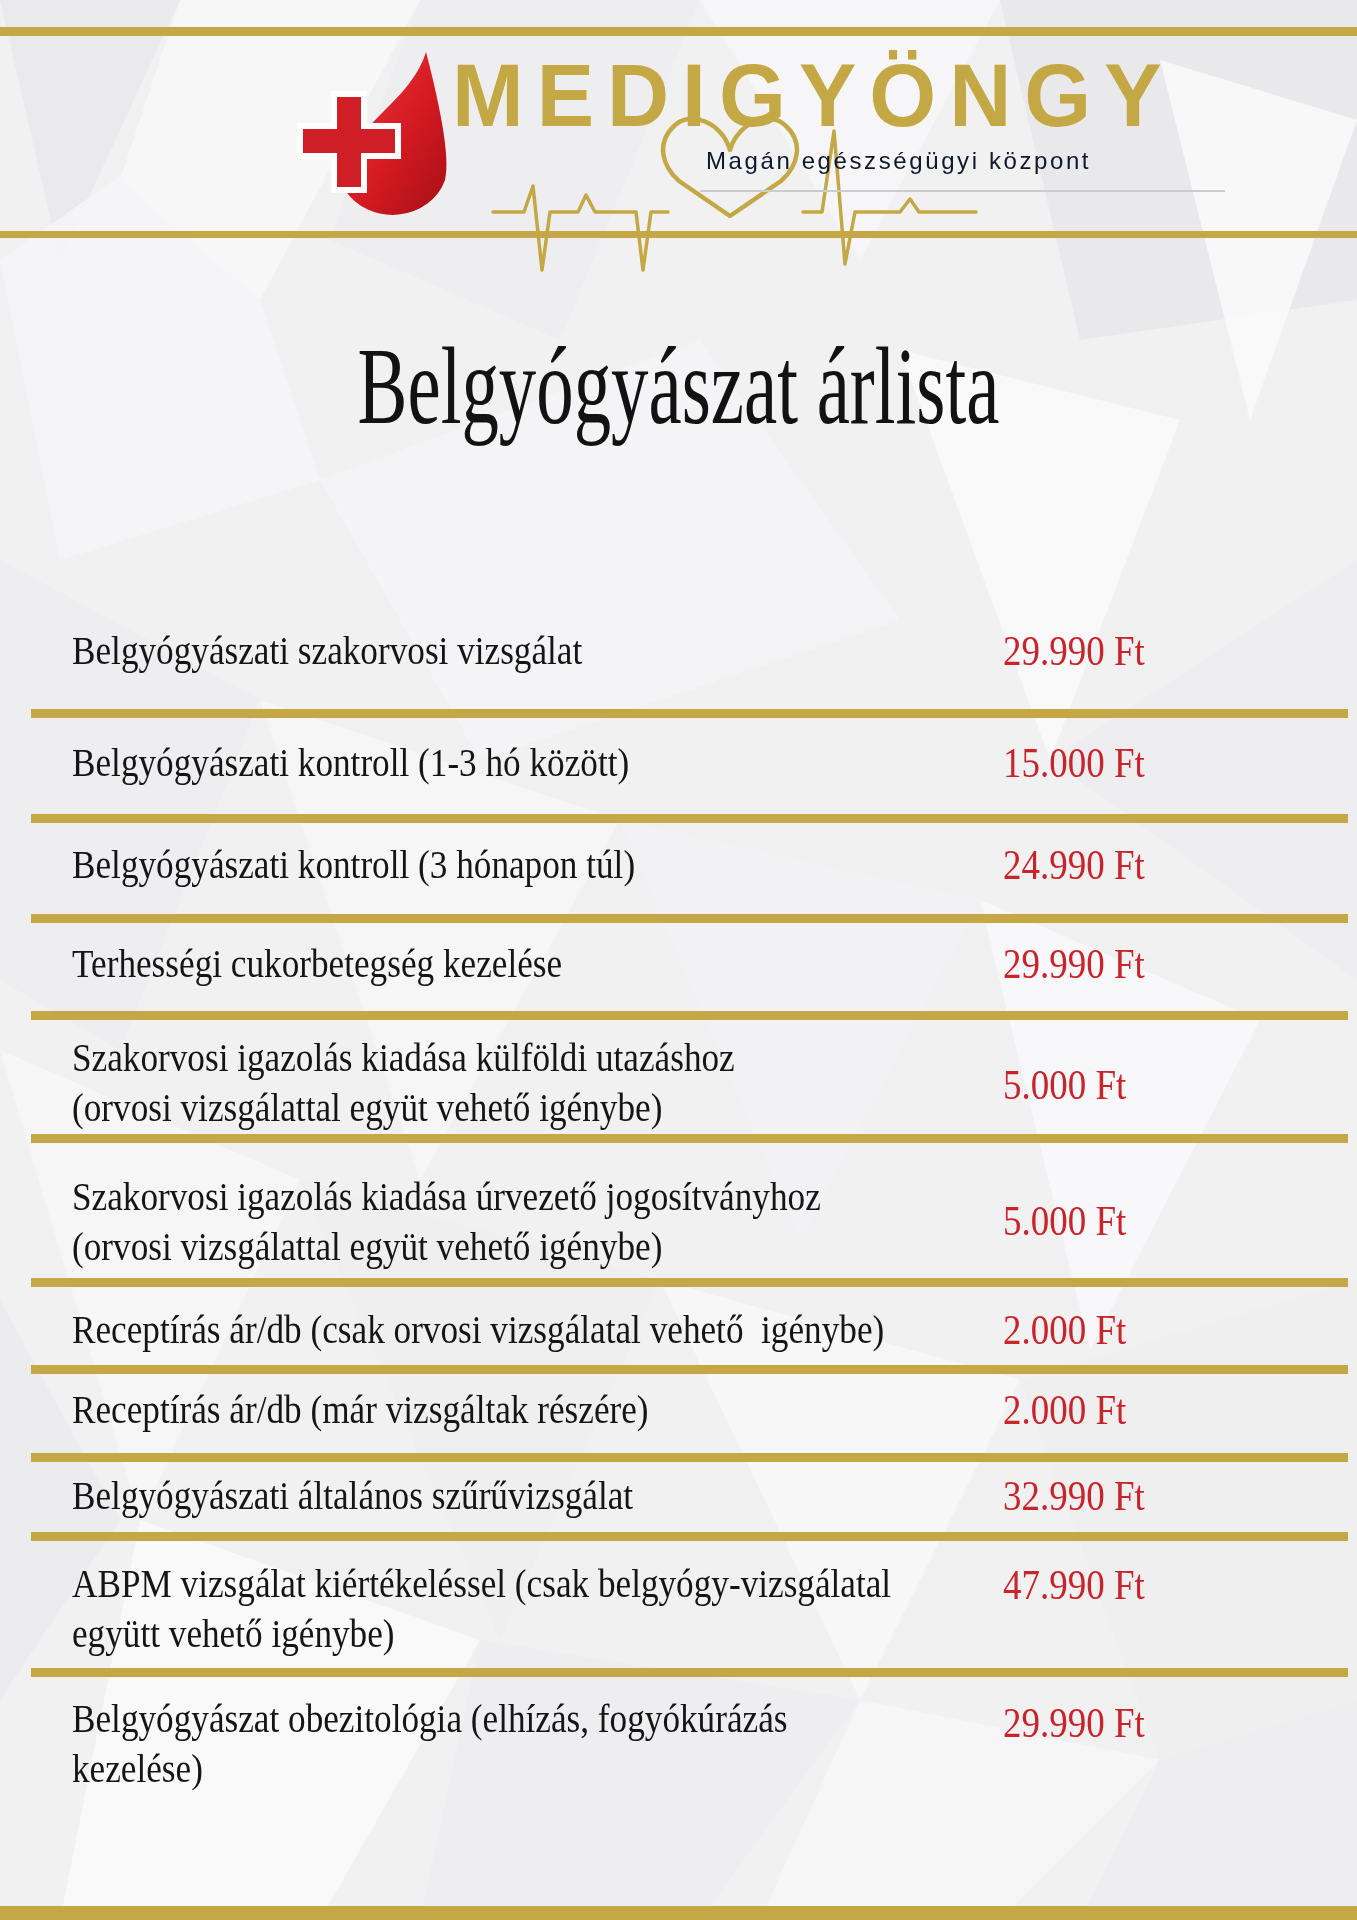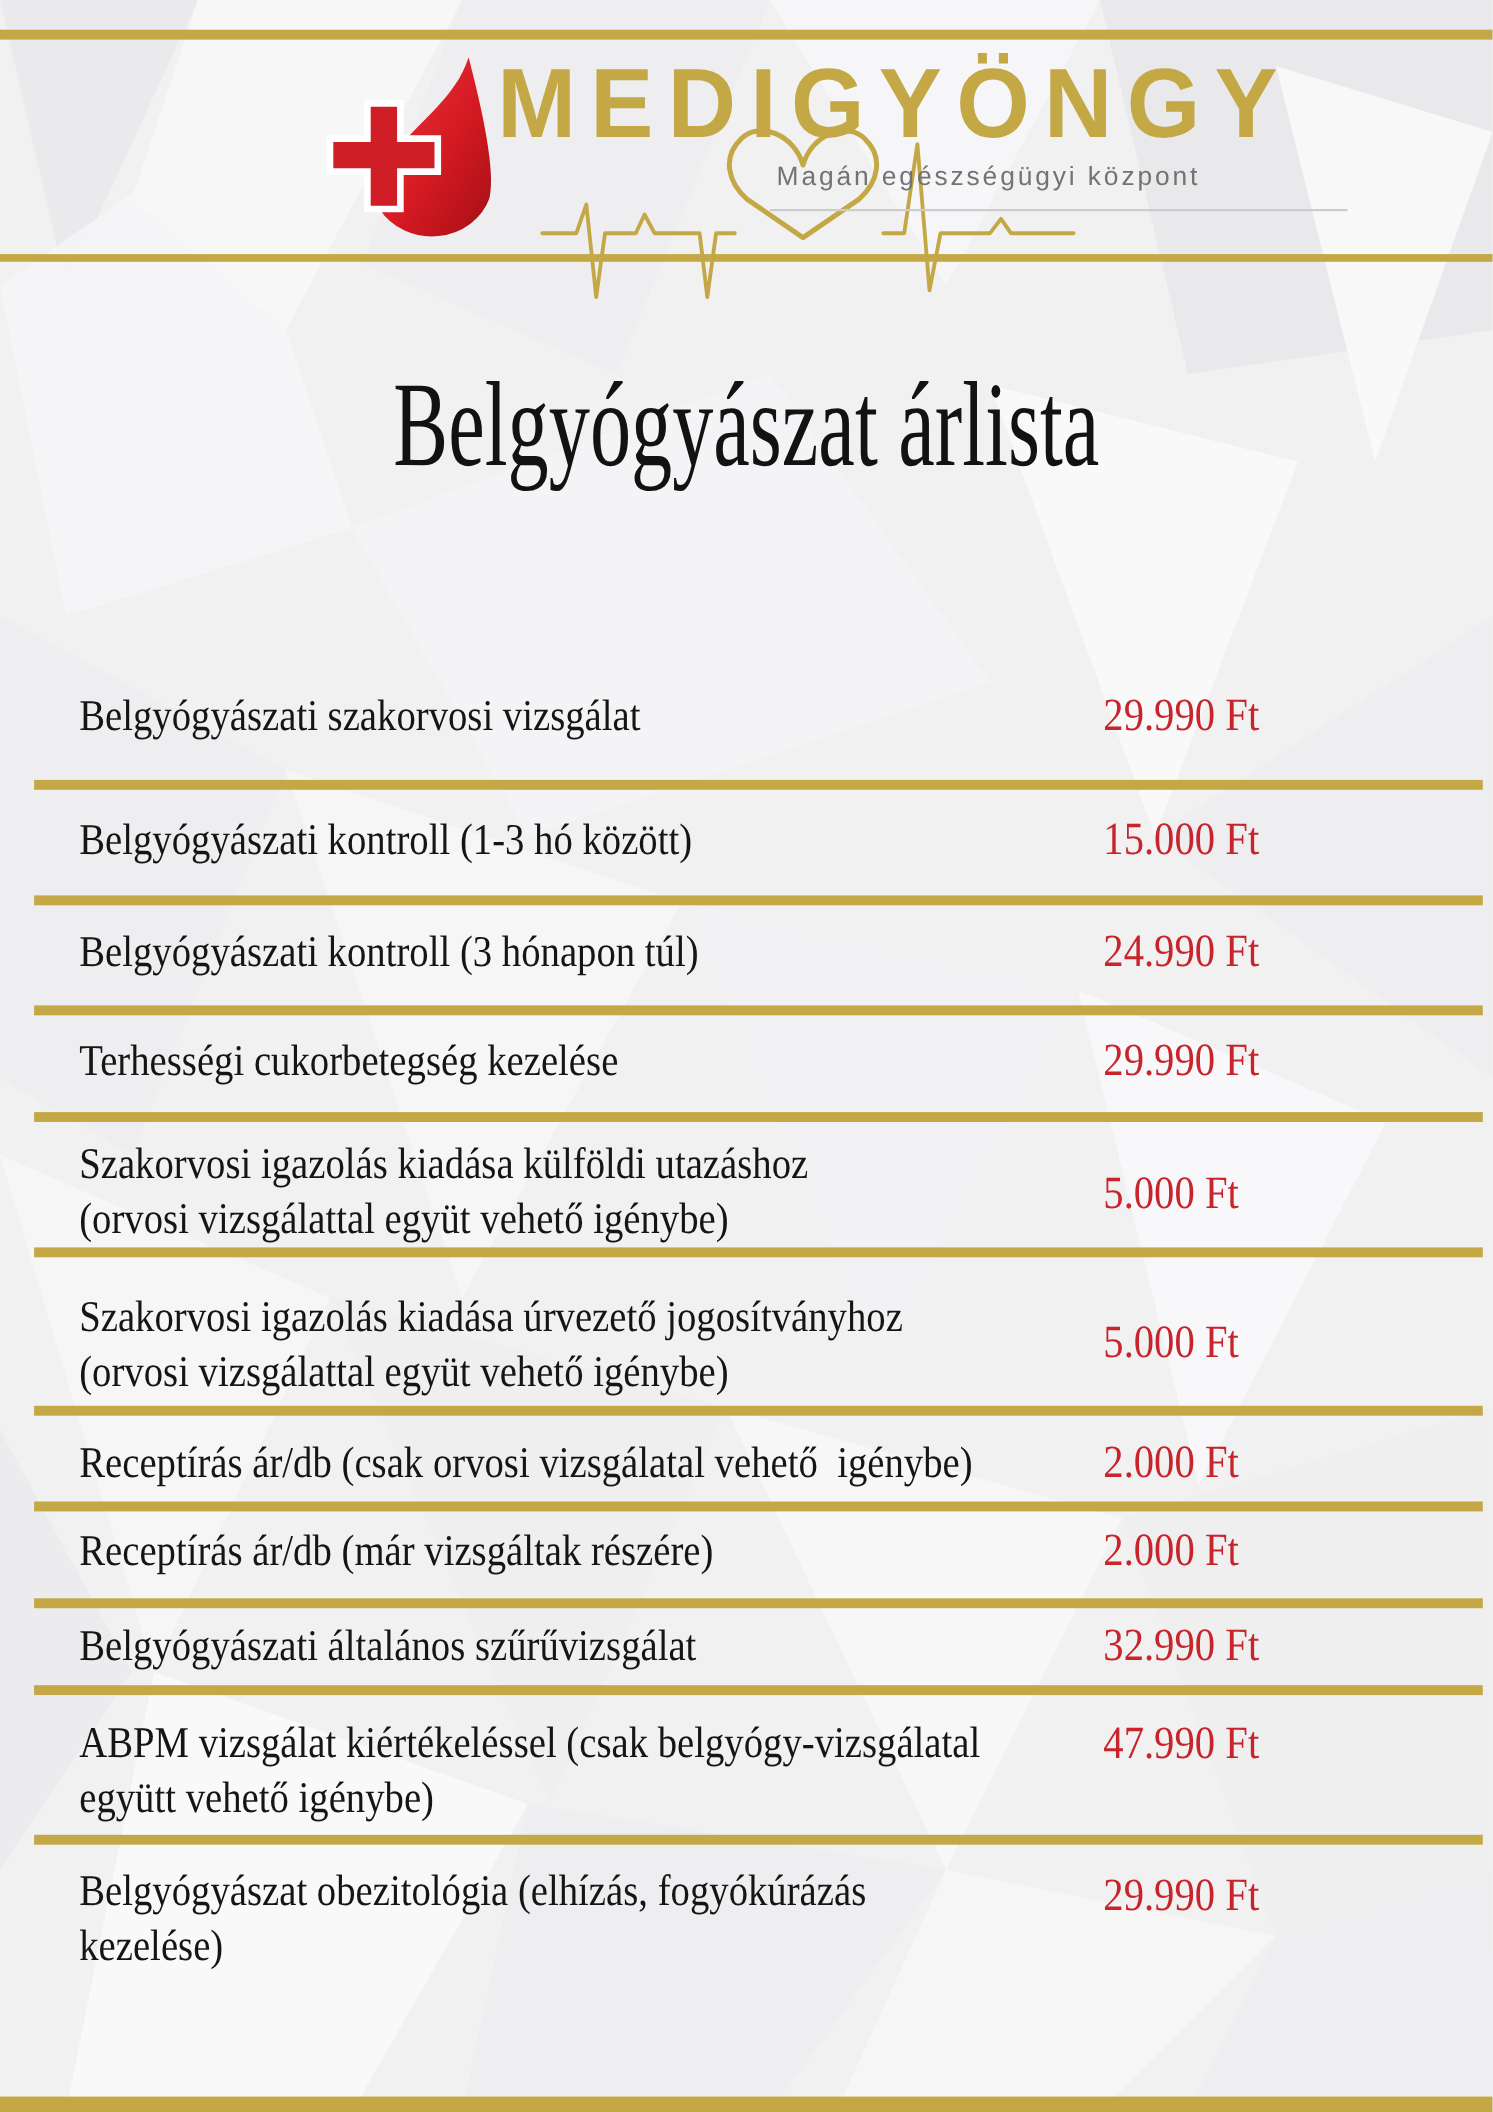--- a/index.html
+++ b/index.html
@@ -18,21 +18,21 @@
   
   #brand{
     position:absolute;left:452px;top:50px;z-index:3;
     font-family:"Liberation Sans", sans-serif;font-weight:bold;
     font-size:86px;letter-spacing:13px;color:#c3a845;line-height:1;
     transform:scaleY(1.04);transform-origin:left top;white-space:pre;
   }
   #tagline{
     position:absolute;left:706px;top:147px;z-index:3;
     font-family:"Liberation Sans", sans-serif;font-size:24px;
-    letter-spacing:2.6px;color:#737373;white-space:pre;
+    letter-spacing:2.6px;color:#0f172a;white-space:pre;
   }
   #tagline-rule{position:absolute;left:700px;top:190px;width:525px;height:2px;background:#cccccc;z-index:2;}
   #logo-drop-svg{position:absolute;left:288px;top:48px;z-index:3;}
   #ekg-svg{position:absolute;left:478px;top:98px;z-index:2;}
   
   #page-title{
     position:absolute;left:0;top:328px;width:1357px;z-index:3;
     text-align:center;font-size:110px;line-height:1.06;color:#121212;
     transform:scaleX(0.68);transform-origin:center top;white-space:pre;
   }

